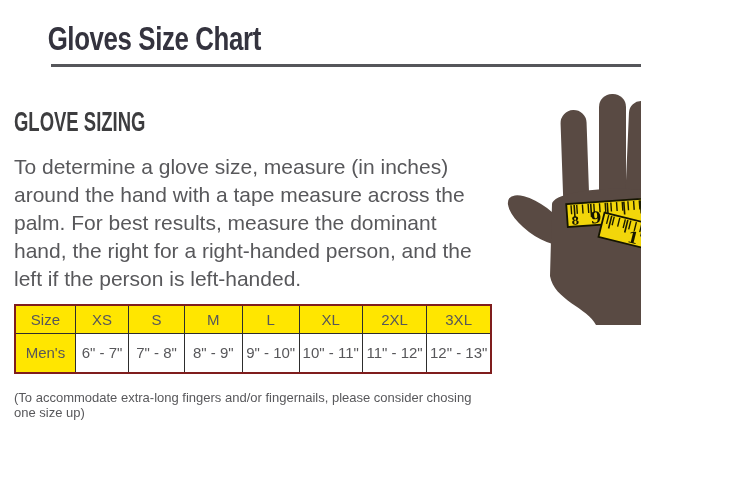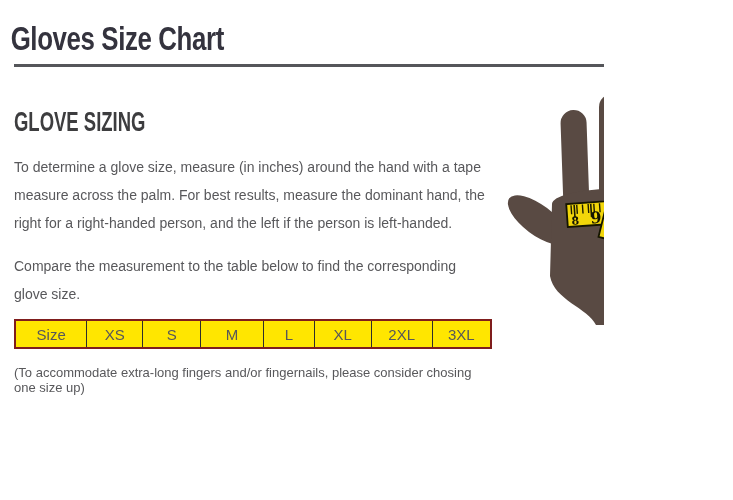--- a/index.html
+++ b/index.html
@@ -1,24 +1,24 @@
 <!DOCTYPE html>
 <html><head>
 <meta charset="utf-8">
 <style>
   html,body{margin:0;padding:0;background:#ffffff;}
   .page{position:relative;width:604px;height:500px;background:#fff;overflow:hidden;
-        font-family:"Liberation Sans",sans-serif;}
+        font-family:"Liberation Sans",sans-serif;padding-left:37px;}
   .page-title{margin:0;padding:20px 0 0 14px;font-size:34px;line-height:1.1;font-weight:bold;
         color:#34333e;letter-spacing:-.5px;transform:scaleX(.76);transform-origin:0 50%;white-space:nowrap;}
   .title-rule{margin:7px 14px 0 14px;height:3px;background:#55565a;width:708px;}
   .text-col{position:absolute;left:14px;top:104px;width:478px;}
   .section-heading{margin:0;font-size:28px;line-height:1.25;font-weight:bold;color:#3d3d3f;
         transform:scaleX(.66);transform-origin:0 50%;white-space:nowrap;letter-spacing:0;}
-  .body-p{margin:14px 0 0 0;font-size:14px;line-height:28px;color:#58585b;}
+  .body-p{margin:14px 0 0 0;font-size:21px;line-height:28px;color:#58585b;}
   .body-p.second{margin-top:15px;}
   table.size-table{border-collapse:collapse;border:2px solid #7f1d1d;margin-top:11px;table-layout:fixed;}
   .size-table th,.size-table td{border:1px solid #2d2d2d;text-align:center;vertical-align:middle;
         font-size:15px;font-weight:400;color:#57575a;padding:0 2px;overflow:hidden;white-space:nowrap;}
   .size-table thead tr{height:28px;}
   .size-table tbody tr{height:40px;}
   .size-table thead th{background:#ffe600;}
   .size-table tbody th{background:#ffe600;}
   .size-table td{background:#ffffff;}
   col.c0{width:82px;} col.c1{width:64px;} col.c2{width:70px;} col.c3{width:75px;}
@@ -31,21 +31,20 @@
 <body>
 
 <div class="page">
 
   <h1 class="page-title">Gloves Size Chart</h1>
   <div class="title-rule"></div>
 
   <div class="text-col">
     <h2 class="section-heading">GLOVE SIZING</h2>
     <p class="body-p">To determine a glove size, measure (in inches) around the hand with a tape measure across the palm. For best results, measure the dominant hand, the right for a right-handed person, and the left if the person is left-handed.</p>
-    <p class="body-p second">Compare the measurement to the table below to find the corresponding glove size.</p>
 
     <table class="size-table">
       <colgroup>
         <col class="c0">
           <col class="c1">
           <col class="c2">
           <col class="c3">
         <col class="c4">
           <col class="c5">
           <col class="c6">
@@ -57,20 +56,30 @@
           <th>XS</th>
           <th>S</th>
           <th>M</th>
           <th>L</th>
           <th>XL</th>
           <th>2XL</th>
           <th>3XL</th>
         </tr>
       </thead>
       <tbody>
+        <tr>
+          <th>Men's</th>
+          <td>6" - 7"</td>
+          <td>7" - 8"</td>
+          <td>8" - 9"</td>
+          <td>9" - 10"</td>
+          <td>10" - 11"</td>
+          <td>11" - 12"</td>
+          <td>12" - 13"</td>
+        </tr>
       </tbody>
     </table>
 
     <p class="footnote">(To accommodate extra-long fingers and/or fingernails, please consider chosing one size up)</p>
   </div>
 
   <svg class="hand-illustration" viewBox="0 0 226 243" aria-hidden="true">
 
     <g fill="#594a43">
       <rect x="64" y="26" width="26" height="108" rx="13" transform="rotate(-2 77 80)"></rect>

